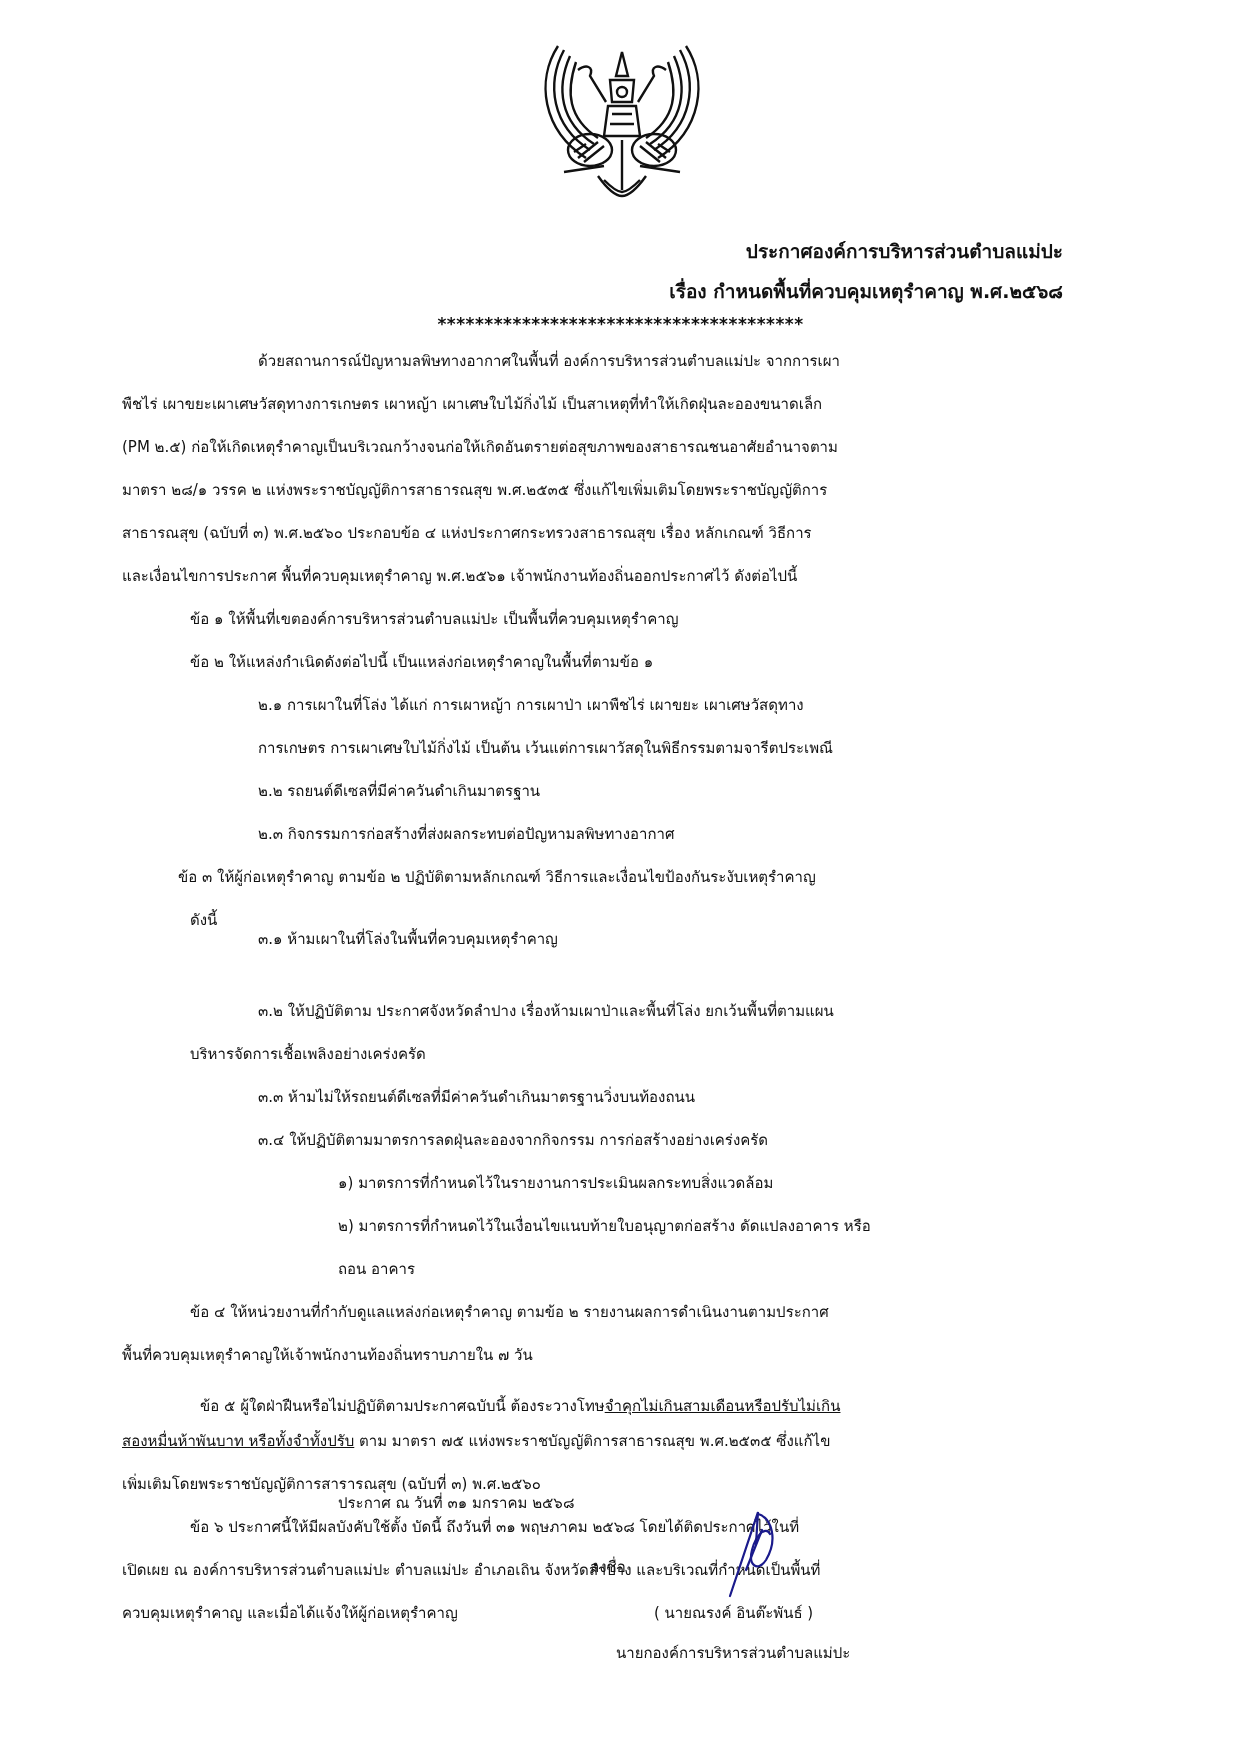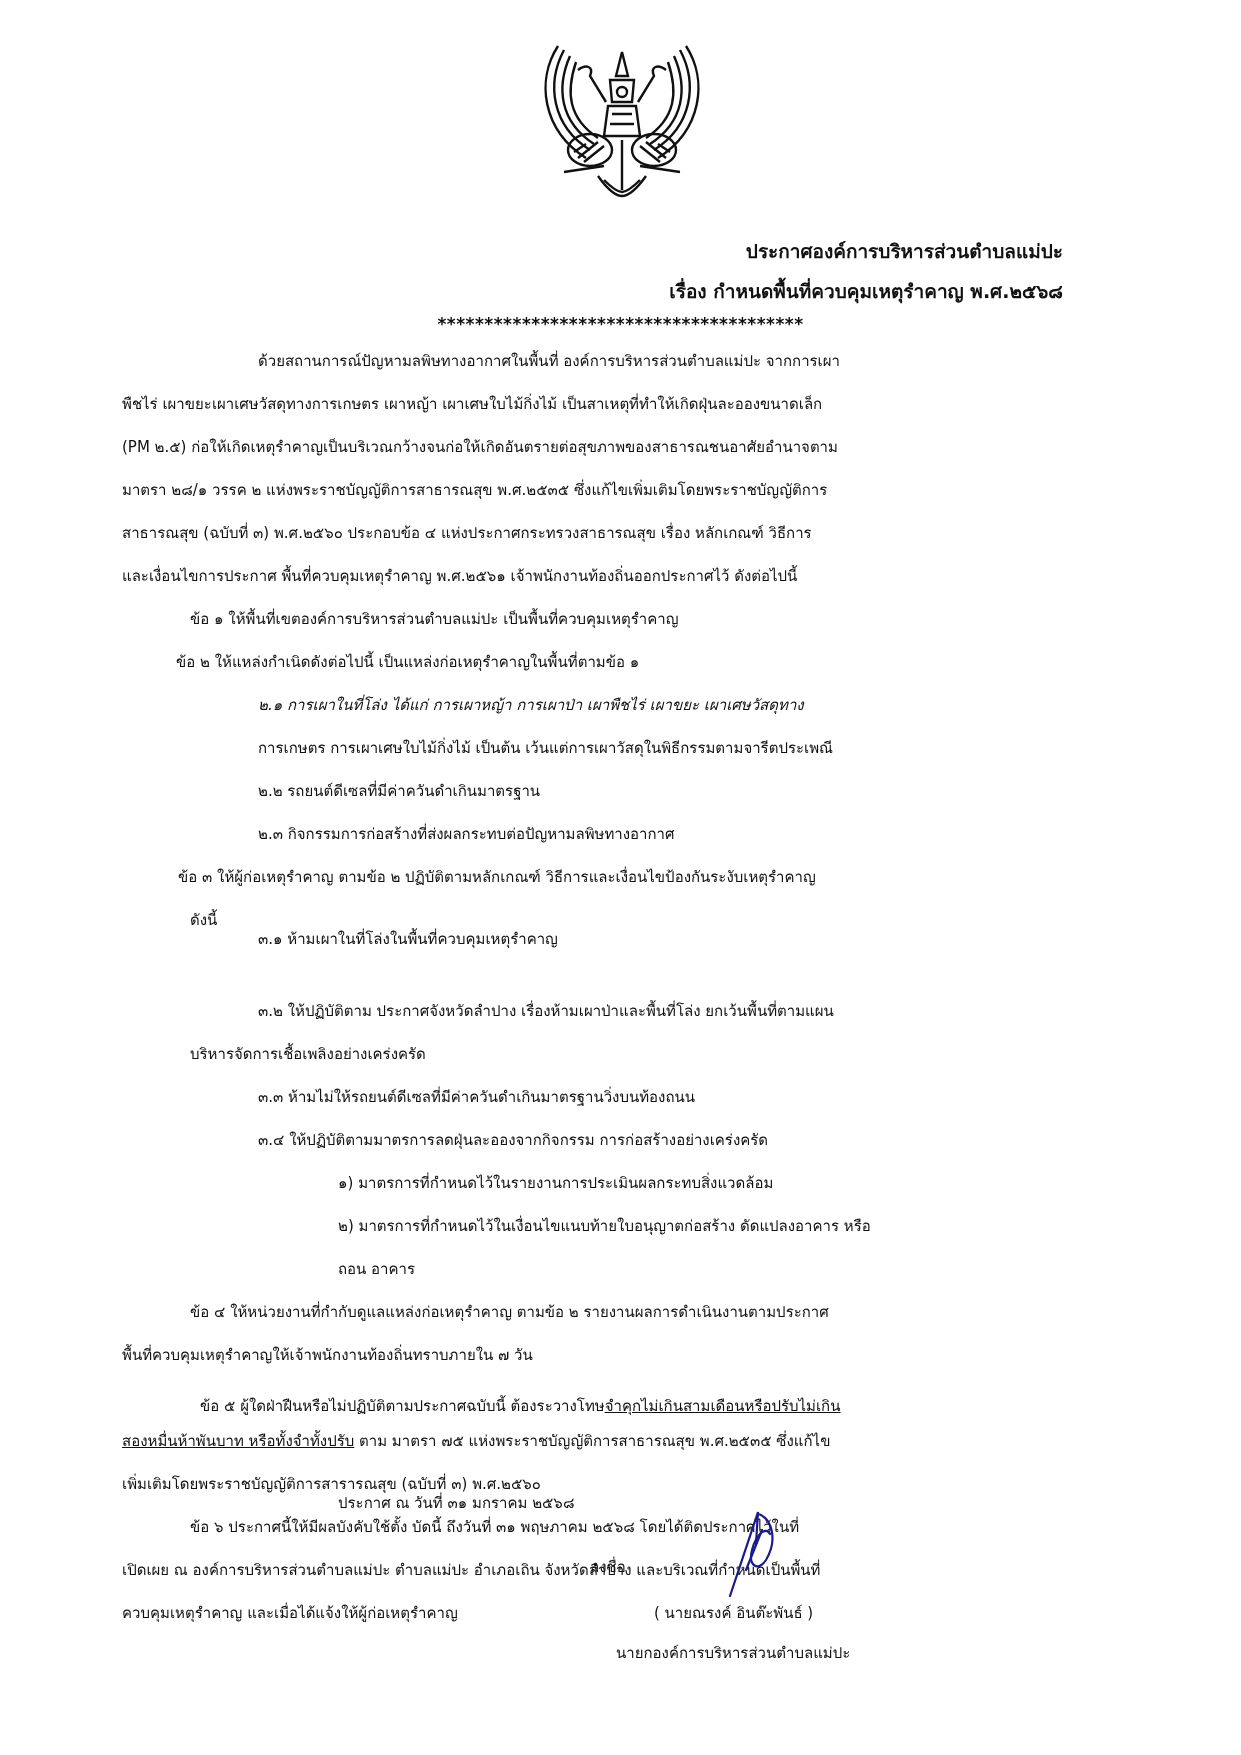--- a/index.html
+++ b/index.html
@@ -59,22 +59,22 @@
 
 <div class="line" style="left:258px; top:354px;">ด้วยสถานการณ์ปัญหามลพิษทางอากาศในพื้นที่ องค์การบริหารส่วนตำบลแม่ปะ จากการเผา</div>
 <div class="line" style="left:122px; top:397px;">พืชไร่ เผาขยะเผาเศษวัสดุทางการเกษตร เผาหญ้า เผาเศษใบไม้กิ่งไม้ เป็นสาเหตุที่ทำให้เกิดฝุ่นละอองขนาดเล็ก</div>
 <div class="line" style="left:122px; top:440px;">(PM ๒.๕) ก่อให้เกิดเหตุรำคาญเป็นบริเวณกว้างจนก่อให้เกิดอันตรายต่อสุขภาพของสาธารณชนอาศัยอำนาจตาม</div>
 <div class="line" style="left:122px; top:483px;">มาตรา ๒๘/๑  วรรค ๒  แห่งพระราชบัญญัติการสาธารณสุข พ.ศ.๒๕๓๕ ซึ่งแก้ไขเพิ่มเติมโดยพระราชบัญญัติการ</div>
 <div class="line" style="left:122px; top:526px;">สาธารณสุข (ฉบับที่ ๓) พ.ศ.๒๕๖๐ ประกอบข้อ ๔ แห่งประกาศกระทรวงสาธารณสุข เรื่อง หลักเกณฑ์ วิธีการ</div>
 <div class="line" style="left:122px; top:569px;">และเงื่อนไขการประกาศ พื้นที่ควบคุมเหตุรำคาญ พ.ศ.๒๕๖๑ เจ้าพนักงานท้องถิ่นออกประกาศไว้ ดังต่อไปนี้</div>
 
 <div class="line" style="left:190px; top:612px;">ข้อ ๑ ให้พื้นที่เขตองค์การบริหารส่วนตำบลแม่ปะ เป็นพื้นที่ควบคุมเหตุรำคาญ</div>
 
-<div class="line" style="left:176px; top:655px;">ข้อ ๒ ให้แหล่งกำเนิดดังต่อไปนี้ เป็นแหล่งก่อเหตุรำคาญในพื้นที่ตามข้อ ๑</div>
-<div class="line" style="left:258px; top:698px;font-style:italic;">๒.๑ การเผาในที่โล่ง ได้แก่ การเผาหญ้า การเผาป่า เผาพืชไร่ เผาขยะ เผาเศษวัสดุทาง</div>
+<div class="line" style="left:190px; top:655px;">ข้อ ๒ ให้แหล่งกำเนิดดังต่อไปนี้ เป็นแหล่งก่อเหตุรำคาญในพื้นที่ตามข้อ ๑</div>
+<div class="line" style="left:258px; top:698px;">๒.๑ การเผาในที่โล่ง ได้แก่ การเผาหญ้า การเผาป่า เผาพืชไร่ เผาขยะ เผาเศษวัสดุทาง</div>
 <div class="line" style="left:258px; top:741px;">การเกษตร การเผาเศษใบไม้กิ่งไม้ เป็นต้น เว้นแต่การเผาวัสดุในพิธีกรรมตามจารีตประเพณี</div>
 <div class="line" style="left:258px; top:784px;">๒.๒ รถยนต์ดีเซลที่มีค่าควันดำเกินมาตรฐาน</div>
 <div class="line" style="left:258px; top:827px;">๒.๓ กิจกรรมการก่อสร้างที่ส่งผลกระทบต่อปัญหามลพิษทางอากาศ</div>
 
 <div class="line" style="left:178px; top:870px;">ข้อ ๓ ให้ผู้ก่อเหตุรำคาญ ตามข้อ ๒ ปฏิบัติตามหลักเกณฑ์  วิธีการและเงื่อนไขป้องกันระงับเหตุรำคาญ</div>
 <div class="line" style="left:190px; top:913px;">ดังนี้</div>
 <div class="line" style="left:258px; top:932px;">๓.๑ ห้ามเผาในที่โล่งในพื้นที่ควบคุมเหตุรำคาญ</div>
 <div class="line" style="left:258px; top:1004px;">๓.๒ ให้ปฏิบัติตาม ประกาศจังหวัดลำปาง เรื่องห้ามเผาป่าและพื้นที่โล่ง ยกเว้นพื้นที่ตามแผน</div>
 <div class="line" style="left:190px; top:1047px;">บริหารจัดการเชื้อเพลิงอย่างเคร่งครัด</div>
 <div class="line" style="left:258px; top:1090px;text-align:right;">๓.๓ ห้ามไม่ให้รถยนต์ดีเซลที่มีค่าควันดำเกินมาตรฐานวิ่งบนท้องถนน</div>

